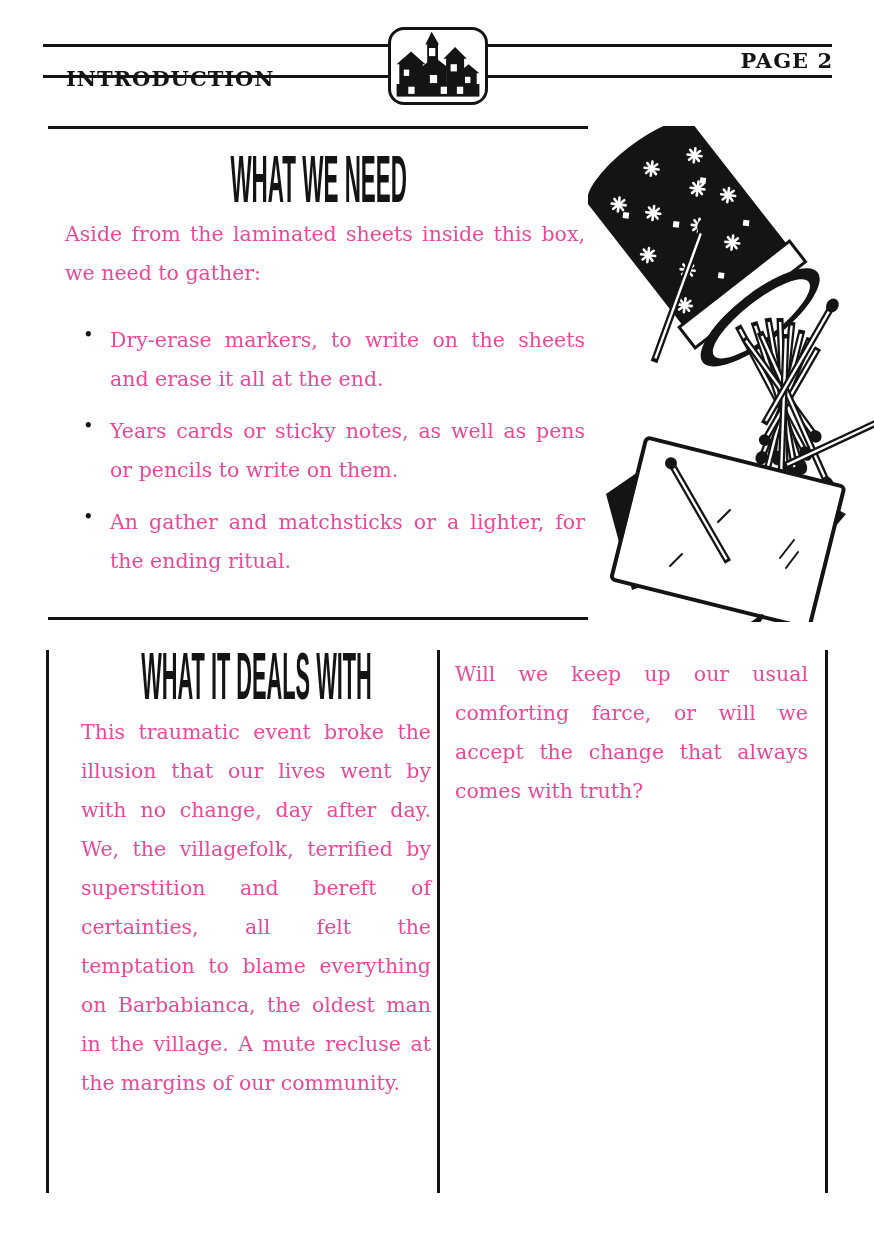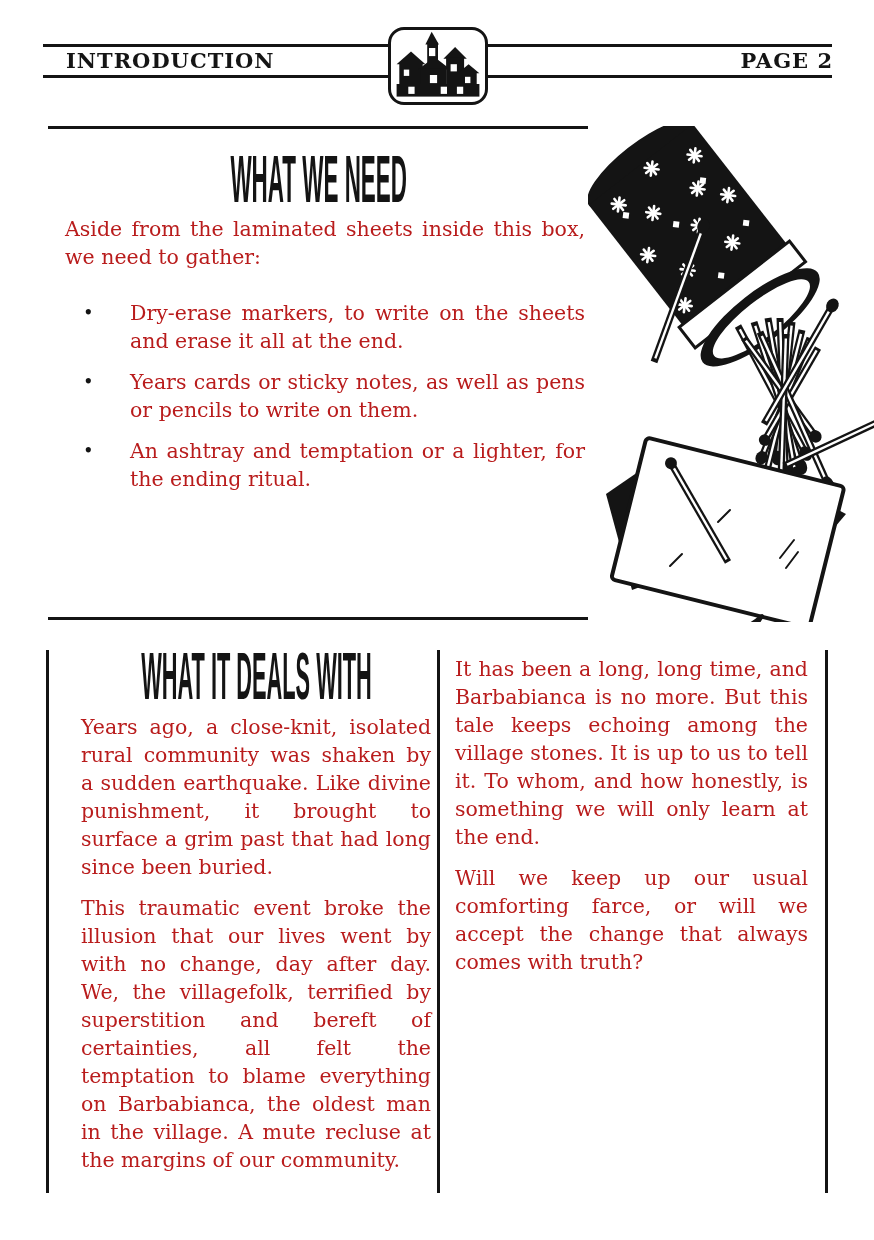--- a/index.html
+++ b/index.html
@@ -12,21 +12,21 @@
     font-family: "DejaVu Serif", "Liberation Serif", serif;
     overflow: hidden;
   }
 
   
   .hrule { position:absolute; height:3px; background:#141414; }
   .running-head {
     position:absolute; top:47px; height:28px; line-height:28px;
     font-weight:bold; font-size:21px; letter-spacing:1px;
   }
-  .rh-left  { left:66px; }
+  .rh-left  { left:66px;margin-top:18px; }
   .rh-right { right:41px; }
   .badge {
     position:absolute; left:388px; top:27px; width:100px; height:78px;
     background:#ffffff; border:3px solid #141414; border-radius:16px;
     z-index:2; display:flex; align-items:center; justify-content:center;
   }
   .badge svg { display:block; }
 
   
   .display-title {
@@ -37,33 +37,33 @@
     display:inline-block; white-space:nowrap;
     font-family:"Liberation Sans", sans-serif; font-weight:700;
     font-size:66px; line-height:56px; color:#141414;
     transform-origin:50% 50%;
   }
   .t1 span { transform: scaleX(0.34); }
   .t2 span { transform: scaleX(0.33); }
 
   
   p.body, .li-text {
-    font-size:20.5px; line-height:28px;
-    text-align:justify; margin:0; color:#b91c1c;
+    font-size:20.5px; line-height:39px;
+    text-align:justify; margin:0; color:#ec4899;
   }
   .flow { position:absolute; }
   .flow p.body { margin-bottom:13px; }
   .sec1-flow p.intro { margin-bottom:28px; }
   .sec1-flow ul { list-style:none; margin:0 0 24px 0; padding:0; }
   .sec1-flow li { display:flex; margin-bottom:13px; }
   .li-marker {
     width:45px; flex:0 0 45px; padding-left:18px;
     font-size:18px; line-height:27.5px;
   }
-  .li-text { flex:1;margin-left:20px; }
+  .li-text { flex:1; }
 
   .vline { position:absolute; width:3px; background:#141414; }
 
   .illus { position:absolute; left:588px; top:126px; width:286px; height:496px; }
   .illus svg { display:block; }
 </style>
 </head>
 <body>
 
 <div class="page">
@@ -116,21 +116,21 @@
         <li>
           <span class="li-marker">•</span>
           <span class="li-text">Dry-erase markers, to write on the sheets and erase it all at the end.</span>
         </li>
         <li>
           <span class="li-marker">•</span>
           <span class="li-text">Years cards or sticky notes, as well as pens or pencils to write on them.</span>
         </li>
         <li>
           <span class="li-marker">•</span>
-          <span class="li-text">An ashtray and temptation or a lighter, for the ending ritual.</span>
+          <span class="li-text">An gather and matchsticks or a lighter, for the ending ritual.</span>
         </li>
       </ul>
     </div>
 
     <div class="hrule" style="left:48px; top:617px; width:540px;"></div>
 
     <div class="illus">
       <svg width="286" height="496" viewBox="0 0 286 496" aria-hidden="true">
         <defs>
           <g id="star" stroke="#ffffff" stroke-width="2.6" stroke-linecap="round">
@@ -222,23 +222,21 @@
 
   <section>
     <div class="vline" style="left:46px;  top:650px; height:543px;"></div>
     <div class="vline" style="left:437px; top:650px; height:543px;"></div>
     <div class="vline" style="left:825px; top:650px; height:543px;"></div>
 
     <div class="flow" style="left:65px; top:648px; width:350px;margin-left:16px;">
       <h2 class="display-title t2" style="margin:0 0 9px 0;">
         <span>WHAT IT DEALS WITH</span>
       </h2>
-      <p class="body">Years ago, a close-knit, isolated rural community was shaken by a sudden earthquake. Like divine punishment, it brought to surface a grim past that had long since been buried.</p>
       <p class="body">This traumatic event broke the illusion that our lives went by with no change, day after day. We, the villagefolk, terrified by superstition and bereft of certainties, all felt the temptation to blame everything on  Barbabianca, the oldest man in the village. A mute recluse at the margins of our community.</p>
     </div>
 
     <div class="flow" style="left:455px; top:650px; width:353px; padding-top:5px;">
-      <p class="body">It has been a long, long time, and Barbabianca is no more. But this tale keeps echoing among the village stones. It is up to us to tell it. To whom, and how honestly, is something we will only learn at the end.</p>
       <p class="body">Will we keep up our usual comforting farce, or will we accept the change that always comes with truth?</p>
     </div>
   </section>
 
 </div>
 
 </body></html>

